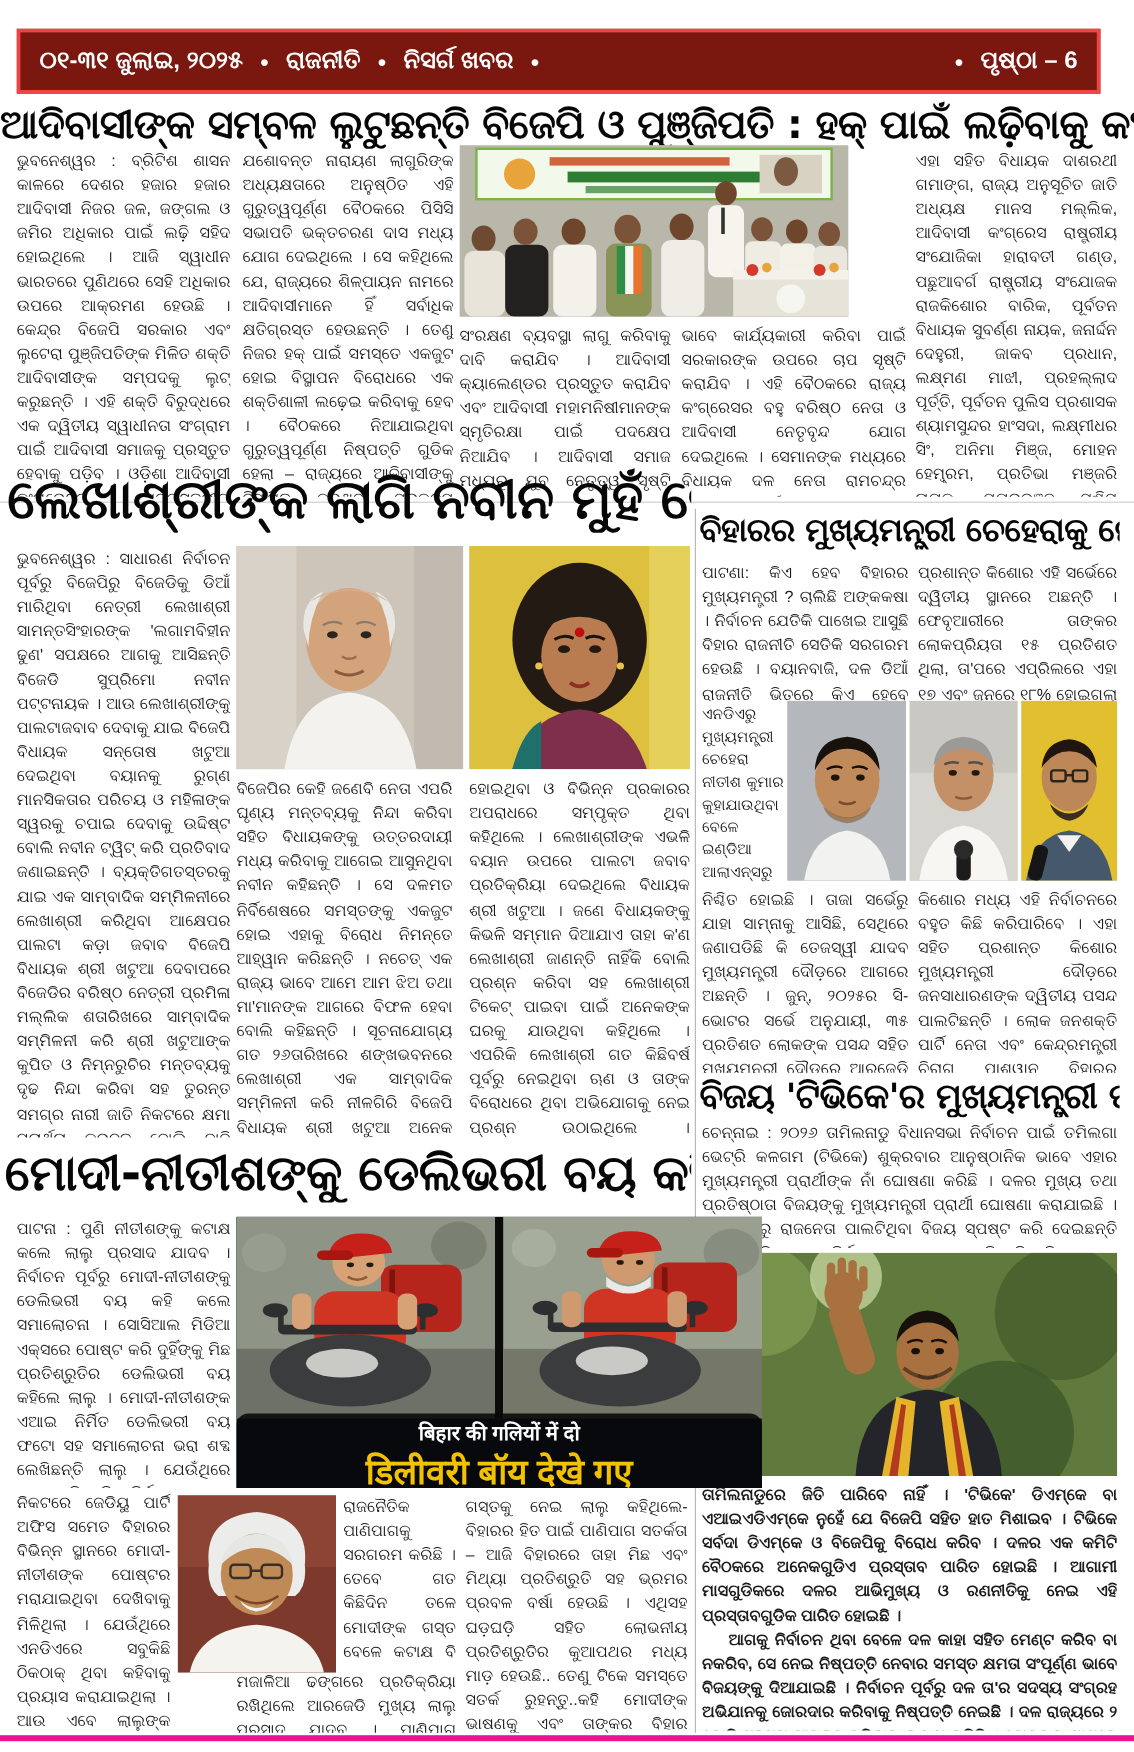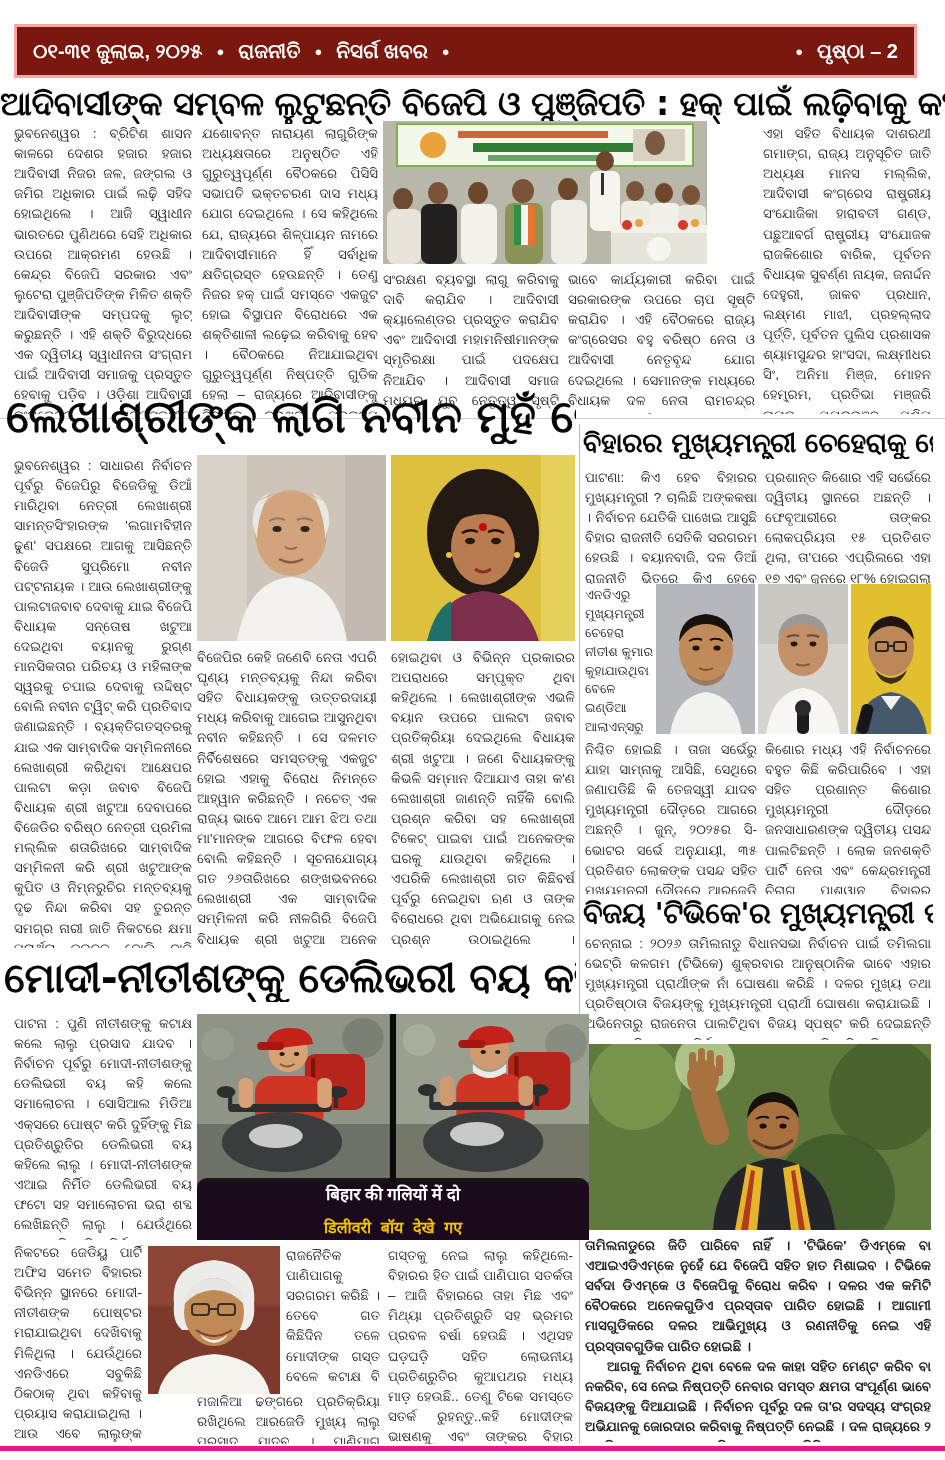--- a/index.html
+++ b/index.html
@@ -1,20 +1,20 @@
 <!DOCTYPE html>
 <html><head>
 <meta charset="utf-8">
 <style>
   html,body{margin:0;padding:0;background:#ffffff;}
   #page{position:relative;width:945px;height:1460px;background:#ffffff;overflow:hidden;
         font-family:"Liberation Sans","DejaVu Sans",sans-serif;color:#161616;}
   
   .masthead{position:absolute;left:14px;top:24px;width:903px;height:54px;background:#7a1810;
-            border:3px solid #fca5a5;box-sizing:border-box;display:flex;align-items:center;
+            border:3px solid #ef4444;box-sizing:border-box;display:flex;align-items:center;
             color:#ffffff;font-weight:bold;font-size:20px;padding:0 16px;}
   .masthead .grp{display:flex;align-items:center;gap:14px;white-space:nowrap;}
   .masthead .sp{flex:1;}
   .dot{font-size:13px;line-height:1;}
   
   .headline{position:absolute;font-weight:800;color:#060606;white-space:nowrap;overflow:hidden;
             font-family:"DejaVu Sans","Liberation Sans",sans-serif;letter-spacing:-0.5px;}
   .h1{left:0;top:84px;width:945px;text-align:center;font-size:33px;}
   .h2{left:6px;top:390px;width:570px;font-size:45px;}
   .h3{left:583px;top:427px;width:350px;font-size:27px;text-align:center;}
@@ -27,41 +27,41 @@
   .vrule{position:absolute;width:1px;background:#b9b9b9;}
   .hrule{position:absolute;height:1px;background:#cfcfcf;}
   .pinkrule{position:absolute;left:0;top:1446px;width:945px;height:5px;background:#ee1390;}
   
   .photo{position:absolute;overflow:hidden;background:#cccccc;}
   .photo svg{display:block;width:100%;height:100%;}
   
   .meme-cap{position:absolute;left:0;bottom:0;width:100%;height:62px;background:rgba(8,8,8,0.88);
             border-radius:10px 10px 0 0;text-align:center;color:#ffffff;}
   .meme-cap .l1{font-size:17px;margin-top:4px;font-weight:600;}
-  .meme-cap .l2{font-size:16px;font-weight:800;color:#f2c200;margin-top:11px;font-family:Liberation Mono, monospace;}
+  .meme-cap .l2{font-size:29px;font-weight:800;color:#f2c200;margin-top:1px;}
 </style>
 </head>
 <body>
 
 <div id="page">
 
   <div class="masthead">
     <div class="grp">
       <span>୦୧-୩୧ ଜୁଲାଇ, ୨୦୨୫</span>
       <span class="dot">●</span>
       <span>ରାଜନୀତି</span>
       <span class="dot">●</span>
       <span>ନିସର୍ଗ ଖବର</span>
       <span class="dot">●</span>
     </div>
     <span class="sp"></span>
     <span class="sp"></span>
     <div class="grp">
       <span class="dot">●</span>
-      <span>ପୃଷ୍ଠା – 2</span>
+      <span>ପୃଷ୍ଠା – 6</span>
     </div>
   </div>
 
   <div class="headline h1">ଆଦିବାସୀଙ୍କ ସମ୍ବଳ ଲୁଟୁଛନ୍ତି ବିଜେପି ଓ ପୁଞ୍ଜିପତି : ହକ୍ ପାଇଁ ଲଢ଼ିବାକୁ କଂଗ୍ରେସର ଆହ୍ୱାନ</div>
   <div class="col" style="left:14px;top:124px;width:178px;height:290px;">ଭୁବନେଶ୍ୱର : ବ୍ରିଟିଶ ଶାସନ କାଳରେ ଦେଶର ହଜାର ହଜାର ଆଦିବାସୀ ନିଜର ଜଳ, ଜଙ୍ଗଲ ଓ ଜମିର ଅଧିକାର ପାଇଁ ଲଢ଼ି ସହିଦ ହୋଇଥିଲେ । ଆଜି ସ୍ୱାଧୀନ ଭାରତରେ ପୁଣିଥରେ ସେହି ଅଧିକାର ଉପରେ ଆକ୍ରମଣ ହେଉଛି । କେନ୍ଦ୍ର ବିଜେପି ସରକାର ଏବଂ ଲୁଟେରା ପୁଞ୍ଜିପତିଙ୍କ ମିଳିତ ଶକ୍ତି ଆଦିବାସୀଙ୍କ ସମ୍ପଦକୁ ଲୁଟ୍ କରୁଛନ୍ତି । ଏହି ଶକ୍ତି ବିରୁଦ୍ଧରେ ଏକ ଦ୍ୱିତୀୟ ସ୍ୱାଧୀନତା ସଂଗ୍ରାମ ପାଇଁ ଆଦିବାସୀ ସମାଜକୁ ପ୍ରସ୍ତୁତ ହେବାକୁ ପଡ଼ିବ । ଓଡ଼ିଶା ଆଦିବାସୀ କଂଗ୍ରେସର ରାଜ୍ୟସ୍ତରୀୟ ବୈଠକରେ ଯୋଗଦେଇ ଏଭଳି ଆହ୍ୱାନ ଦେଇଛନ୍ତି ଅଖିଳ ଭାରତ ଆଦିବାସୀ କଂଗ୍ରେସର ରାଷ୍ଟ୍ରୀୟ ଅଧ୍ୟକ୍ଷ ବିକ୍ରାନ୍ତ ଭୂରିଆ । ଓଡ଼ିଶା ଆଦିବାସୀ କଂଗ୍ରେସର ରାଜ୍ୟ ଅଧ୍ୟକ୍ଷ</div>
   <div class="col" style="left:202px;top:124px;width:176px;height:290px;">ଯଶୋବନ୍ତ ନାରାୟଣ ଲାଗୁରିଙ୍କ ଅଧ୍ୟକ୍ଷତାରେ ଅନୁଷ୍ଠିତ ଏହି ଗୁରୁତ୍ୱପୂର୍ଣ୍ଣ ବୈଠକରେ ପିସିସି ସଭାପତି ଭକ୍ତଚରଣ ଦାସ ମଧ୍ୟ ଯୋଗ ଦେଇଥିଲେ । ସେ କହିଥିଲେ ଯେ, ରାଜ୍ୟରେ ଶିଳ୍ପାୟନ ନାମରେ ଆଦିବାସୀମାନେ ହିଁ ସର୍ବାଧିକ କ୍ଷତିଗ୍ରସ୍ତ ହେଉଛନ୍ତି । ତେଣୁ ନିଜର ହକ୍ ପାଇଁ ସମସ୍ତେ ଏକଜୁଟ ହୋଇ ବିସ୍ଥାପନ ବିରୋଧରେ ଏକ ଶକ୍ତିଶାଳୀ ଲଢ଼େଇ କରିବାକୁ ହେବ । ବୈଠକରେ ନିଆଯାଇଥିବା ଗୁରୁତ୍ୱପୂର୍ଣ୍ଣ ନିଷ୍ପତ୍ତି ଗୁଡିକ ହେଲା – ରାଜ୍ୟରେ ଆଦିବାସୀଙ୍କୁ ବିସ୍ଥାପିତ କରୁଥିବା ପ୍ରକଳ୍ପ ବିରୋଧରେ ଆନ୍ଦୋଳନକୁ ଆହୁରି ଜୋରଦାର କରାଯିବ । ଉକ୍ତ ବୈଷୟିକ ଶିକ୍ଷାନୁଷ୍ଠାନମାନଙ୍କରେ ଆଦିବାସୀ ଛାତ୍ରଛାତ୍ରୀଙ୍କ ପାଇଁ ଆନୁପାତିକ</div>
 
   <div class="photo" style="left:383px;top:121px;width:324px;height:143px;">
     <svg viewBox="0 0 324 143" preserveAspectRatio="none">
       <rect width="324" height="143" fill="#b9b6aa"></rect>
@@ -255,21 +255,21 @@
 
   <div class="col" style="left:585px;top:1236px;width:346px;height:206px;font-weight:bold;">
     <div>ତାମିଲନାଡୁରେ ଜିତି ପାରିବେ ନାହିଁ । 'ଟିଭିକେ' ଡିଏମ୍‌କେ ବା ଏଆଇଏଡିଏମ୍‌କେ ନୁହେଁ ଯେ ବିଜେପି ସହିତ ହାତ ମିଶାଇବ । ଟିଭିକେ ସର୍ବଦା ଡିଏମ୍‌କେ ଓ ବିଜେପିକୁ ବିରୋଧ କରିବ । ଦଳର ଏକ କମିଟି ବୈଠକରେ ଅନେକଗୁଡିଏ ପ୍ରସ୍ତାବ ପାରିତ ହୋଇଛି । ଆଗାମୀ ମାସଗୁଡିକରେ ଦଳର ଆଭିମୁଖ୍ୟ ଓ ରଣନୀତିକୁ ନେଇ ଏହି ପ୍ରସ୍ତାବଗୁଡିକ ପାରିତ ହୋଇଛି ।</div>
     <div style="text-indent:22px;">ଆଗକୁ ନିର୍ବାଚନ ଥିବା ବେଳେ ଦଳ କାହା ସହିତ ମେଣ୍ଟ କରିବ ବା ନକରିବ, ସେ ନେଇ ନିଷ୍ପତ୍ତି ନେବାର ସମସ୍ତ କ୍ଷମତା ସଂପୂର୍ଣ୍ଣ ଭାବେ ବିଜୟଙ୍କୁ ଦିଆଯାଇଛି । ନିର୍ବାଚନ ପୂର୍ବରୁ ଦଳ ତା'ର ସଦସ୍ୟ ସଂଗ୍ରହ ଅଭିଯାନକୁ ଜୋରଦାର କରିବାକୁ ନିଷ୍ପତ୍ତି ନେଇଛି । ଦଳ ରାଜ୍ୟରେ ୨ କୋଟି ସଦସ୍ୟ ସଂଗ୍ରହ କରିବାକୁ ଲକ୍ଷ୍ୟ ରଖିଛି । ଲୋକଙ୍କ ପାଖରେ ପହଞ୍ଚିବା ପାଇଁ ବିଜୟ ପୁରା ତାମିଲନାଡୁ ଭ୍ରମଣ କରିବାର କାର୍ଯ୍ୟକ୍ରମ ରହିଛି । ଏହି କାର୍ଯ୍ୟକ୍ରମ ଚଳିତ ବର୍ଷ ସେପ୍ଟେମ୍ବର ମାସରୁ ଆରମ୍ଭ ହୋଇ ଡିସେମ୍ବର ମାସରେ ଶେଷ ହେବ । ଦଳର ଦ୍ୱିତୀୟ ରାଜ୍ୟ ସ୍ତରୀୟ ସମାବେଶ ଆସନ୍ତା ମାସ (ଅଗଷ୍ଟ)ରେ ଅନୁଷ୍ଠିତ ହେବ । ଏହି ସମାବେଶରେ ବିଧାନସଭା ନିର୍ବାଚନ ନେଇ ଦଳର ରଣକୌଶଳ କ'ଣ ରହିବ, ସେ ସଂପର୍କରେ ଅଧିକ ଜଣାପଡିବ ବୋଲି ଆଶା କରାଯାଉଛି ।</div>
   </div>
 
   <div class="headline h4">ମୋଦୀ-ନୀତୀଶଙ୍କୁ ଡେଲିଭରୀ ବୟ କହିଲେ ଲାଲୁ</div>
   <div class="col" style="left:14px;top:1014px;width:178px;height:226px;">ପାଟନା : ପୁଣି ନୀତୀଶଙ୍କୁ କଟାକ୍ଷ କଲେ ଲାଲୁ ପ୍ରସାଦ ଯାଦବ । ନିର୍ବାଚନ ପୂର୍ବରୁ ମୋଦୀ-ନୀତୀଶଙ୍କୁ ଡେଲିଭରୀ ବୟ କହି କଲେ ସମାଲୋଚନା । ସୋସିଆଲ ମିଡିଆ ଏକ୍ସରେ ପୋଷ୍ଟ କରି ଦୁହିଁଙ୍କୁ ମିଛ ପ୍ରତିଶ୍ରୁତିର ଡେଲିଭରୀ ବୟ କହିଲେ ଲାଲୁ । ମୋଦୀ-ନୀତୀଶଙ୍କ ଏଆଇ ନିର୍ମିତ ଡେଲିଭରୀ ବୟ ଫଟୋ ସହ ସମାଲୋଚନା ଭରା ଶବ୍ଦ ଲେଖିଛନ୍ତି ଲାଲୁ । ଯେଉଁଥିରେ ଲାଲୁ କହିଛନ୍ତି- ନିର୍ବାଚନ ବେଳେ ବିହାରର ଗଳି କନ୍ଦିରେ ଏବେ ମିଛ ପ୍ରତିଶ୍ରୁତି ନେଇ ବୁଲୁଥିବା ଦୁଇ ଡେଲିଭରୀ ବୟଙ୍କୁ ଦେଖିବାକୁ ମିଳିବ । ଜଣଙ୍କ ବ୍ୟାଗରେ ଅଚ୍ଛେ ଦିନ ଥିବ ଆଉ ଜଣଙ୍କ ବ୍ୟାଗରେ ସ୍ୱତନ୍ତ୍ର ରାଜ୍ୟ ଥିବ, ଯାହାକୁ ନେଇ ଏମାନେ ଖୁବ୍ ବୁଲୁଥିବେ ବୋଲି ଲାଲୁ କହିଛନ୍ତି । ଲାଲୁଙ୍କ କଟାକ୍ଷ ପରେ ଏବେ ବିହାର ରାଜନୀତିରେ ହଟଚମଟ ସୃଷ୍ଟି ହୋଇଛି ।</div>
   <div class="col" style="left:14px;top:1243px;width:128px;height:200px;">ନିକଟରେ ଜେଡିୟୁ ପାର୍ଟି ଅଫିସ ସମେତ ବିହାରର ବିଭିନ୍ନ ସ୍ଥାନରେ ମୋଦୀ-ନୀତୀଶଙ୍କ ପୋଷ୍ଟର ମରାଯାଇଥିବା ଦେଖିବାକୁ ମିଳିଥିଲା । ଯେଉଁଥିରେ ଏନଡିଏରେ ସବୁକିଛି ଠିକଠାକ୍ ଥିବା କହିବାକୁ ପ୍ରୟାସ କରାଯାଇଥିଲା । ଆଉ ଏବେ ଲାଲୁଙ୍କ ଡେଲିଭରୀ ବୟ ଉଭାଚ ପୁଣି</div>
 
-  <div class="photo" style="left:197px;top:1014px;width:392px;height:226px;background:#a21caf;">
+  <div class="photo" style="left:197px;top:1014px;width:438px;height:226px;background:#0f172a;">
     <svg viewBox="0 0 378 168" preserveAspectRatio="none" style="height:168px;">
       <rect width="378" height="168" fill="#857f6e"></rect>
 
       <g>
         <rect x="0" y="0" width="186" height="168" fill="#8e9486"></rect>
         <rect x="0" y="110" width="186" height="58" fill="#6e7168"></rect>
         <circle cx="20" cy="30" r="16" fill="#9aa092" opacity="0.8"></circle>
           <circle cx="160" cy="24" r="20" fill="#767c6e" opacity="0.8"></circle>
         <rect x="104" y="40" width="58" height="56" rx="10" fill="#b5251c"></rect>
         <line x1="112" y1="44" x2="112" y2="92" stroke="#7e140e" stroke-width="4"></line>

